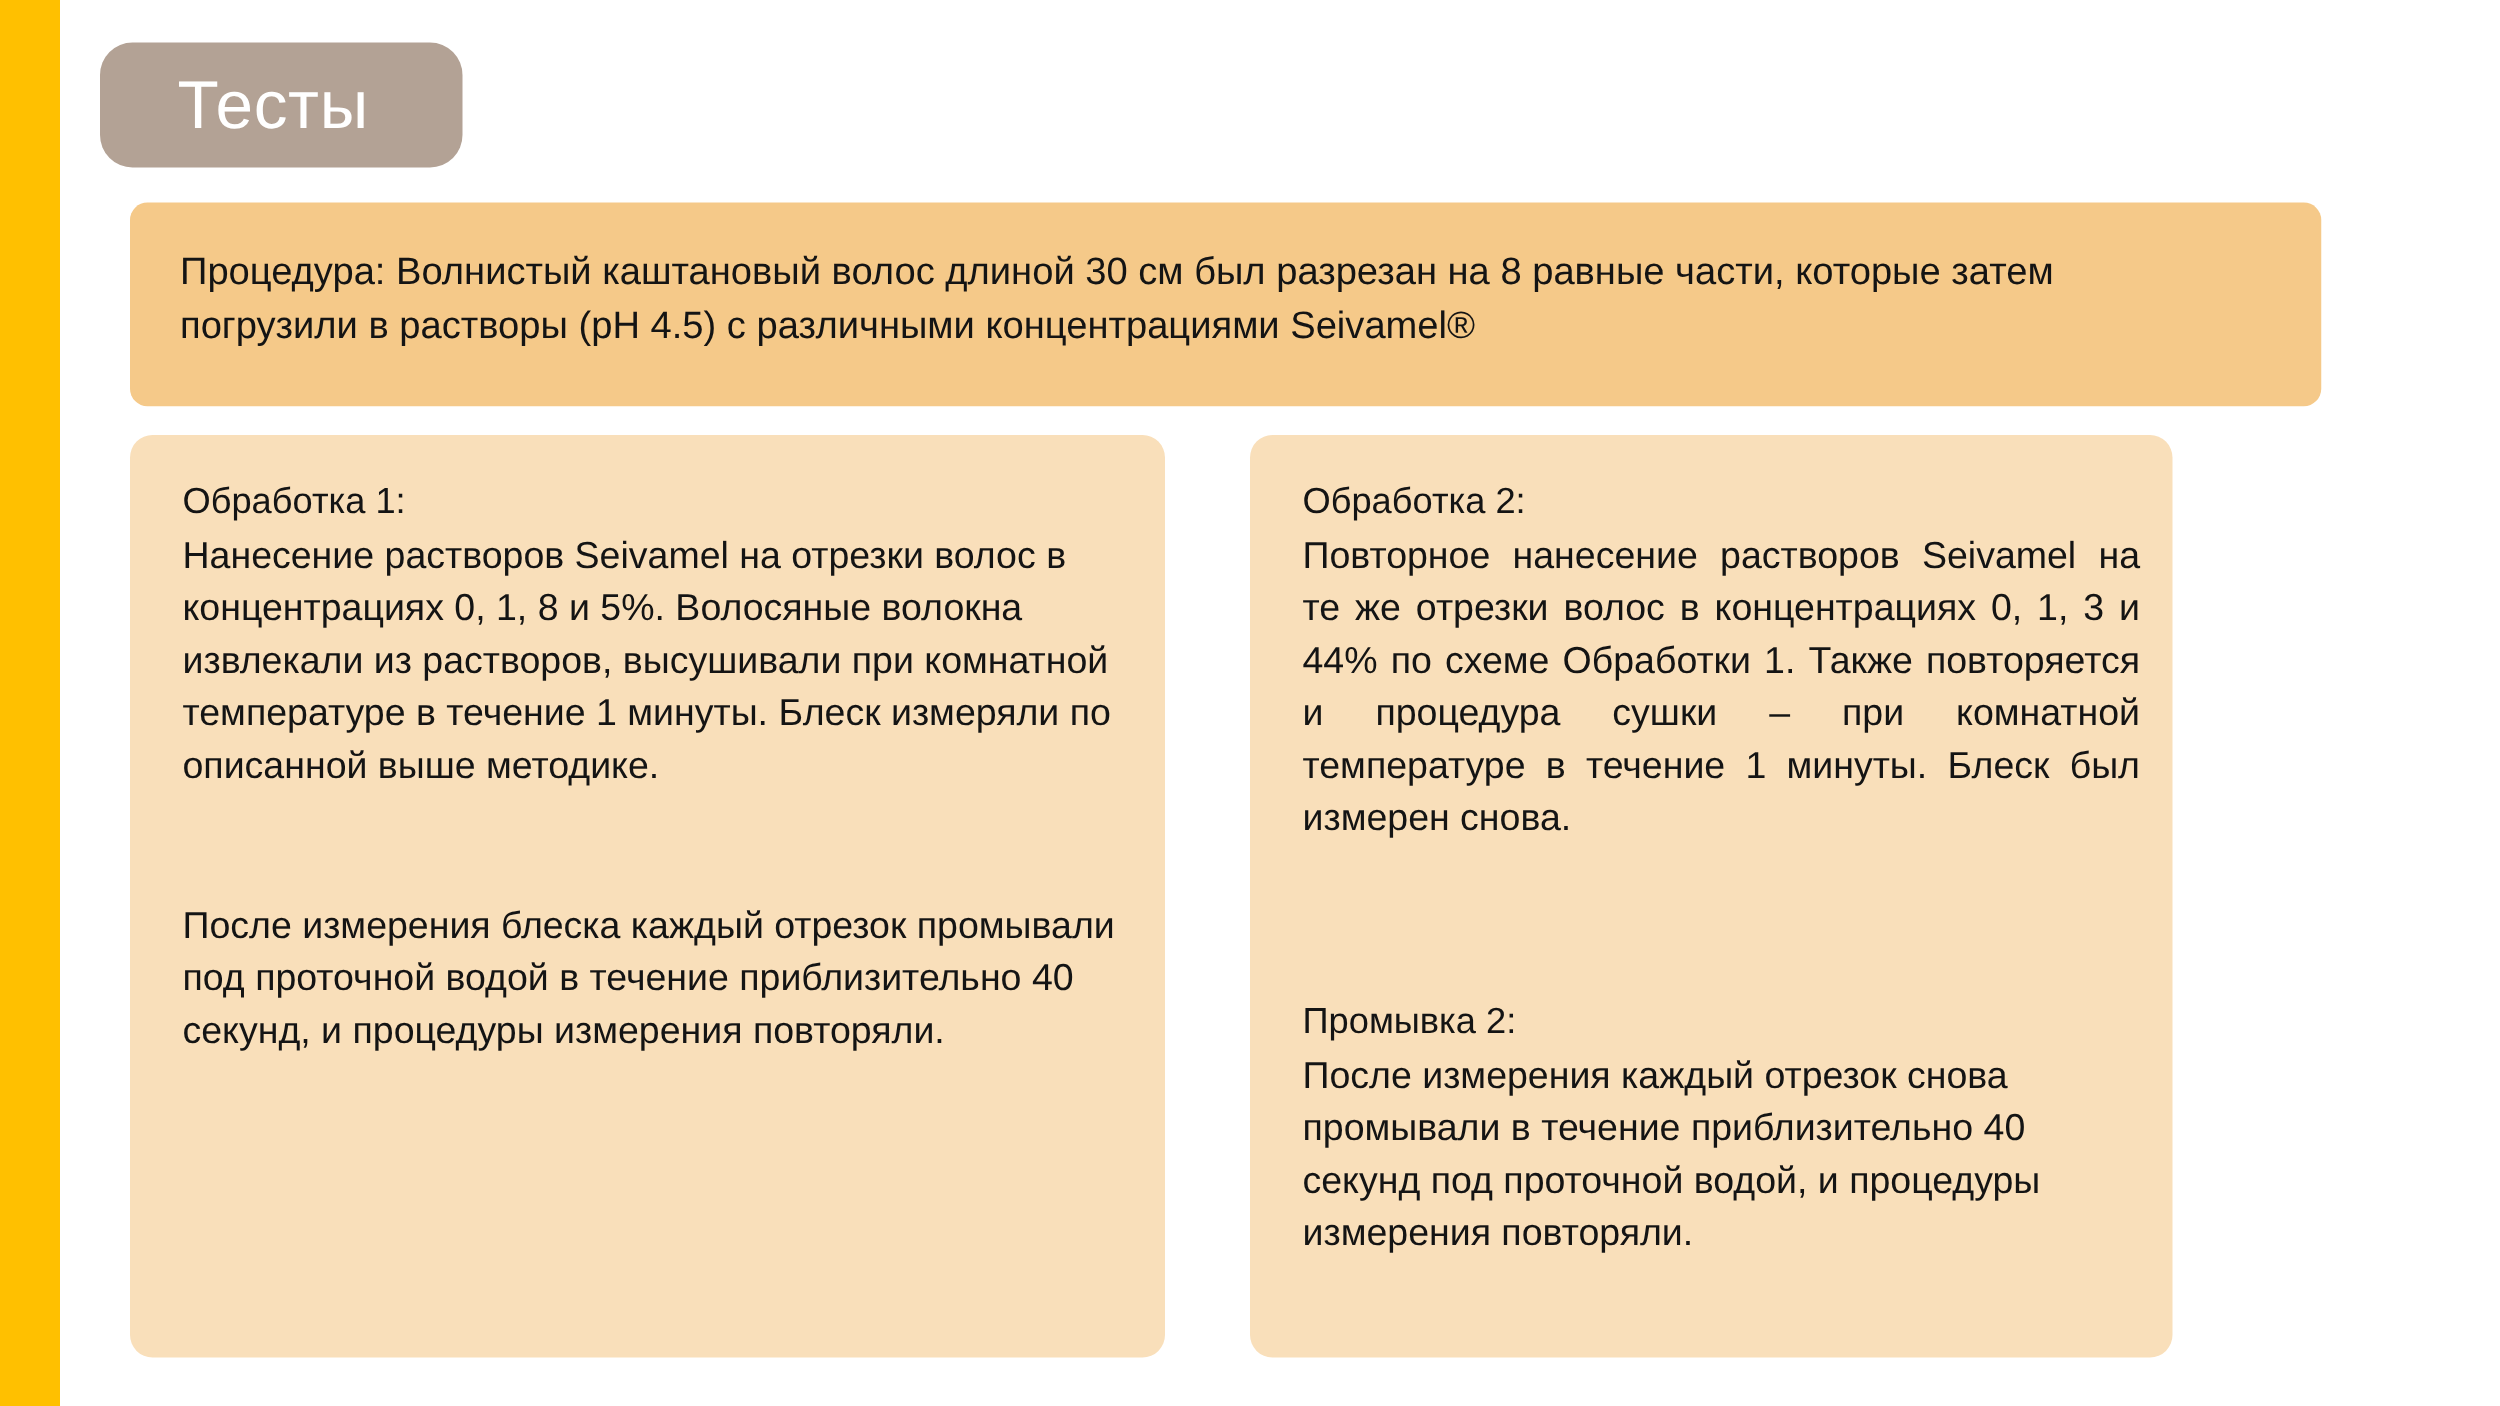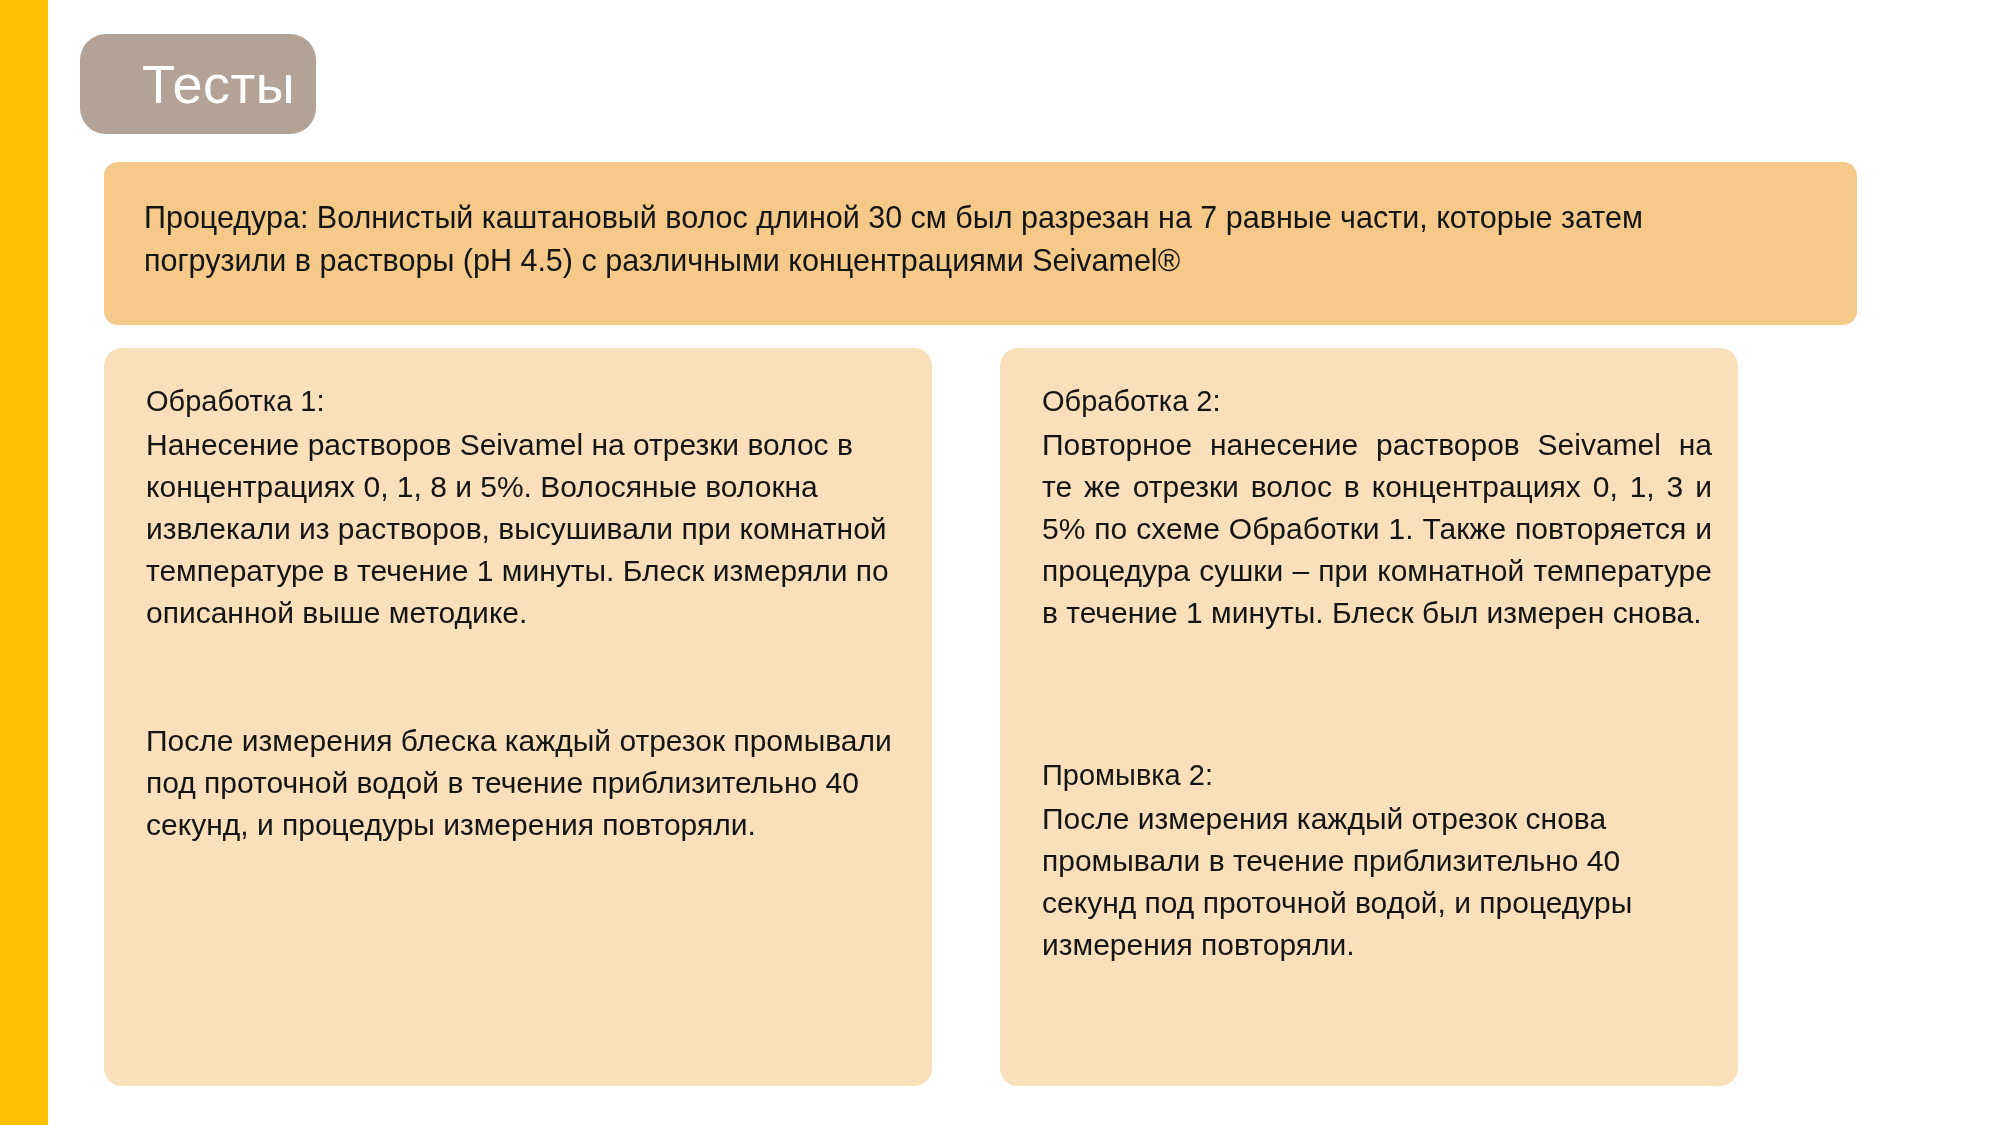--- a/index.html
+++ b/index.html
@@ -28,21 +28,21 @@
     top: 0;
     width: 48px;
     height: 1125px;
     background: #ffc000;
   }
   
   .title-pill {
     position: absolute;
     left: 80px;
     top: 34px;
-    width: 236px;
+    width: 290px;
     height: 100px;
     background: #b3a295;
     border-radius: 26px;
     display: flex;
     align-items: center;
     justify-content: flex-start;
     box-sizing: border-box;
     padding-left: 62px;
   }
   .title-text {
@@ -117,31 +117,31 @@
 
 <div class="slide">
 
   <div class="accent-bar"></div>
 
   <div class="title-pill">
     <span class="title-text">Тесты</span>
   </div>
 
   <div class="procedure-box">
-    <p class="procedure-text">Процедура: Волнистый каштановый волос длиной 30 см был разрезан на 7 равные части, которые затем погрузили в растворы (pH 4.5) с различными концентрациями Seivamel®</p>
+    <p class="procedure-text">Процедура: Волнистый каштановый волос длиной 30 см был разрезан на 8 равные части, которые затем погрузили в растворы (pH 4.5) с различными концентрациями Seivamel®</p>
   </div>
 
   <div class="card card-left">
     <p class="block-title">Обработка 1:</p>
     <p class="block-body">Нанесение растворов Seivamel на отрезки волос в концентрациях 0, 1, 8 и 5%. Волосяные волокна извлекали из растворов, высушивали при комнатной температуре в течение 1 минуты. Блеск измеряли по описанной выше методике.</p>
     <div class="spacer"></div>
     <p class="block-body">После измерения блеска каждый отрезок промывали под проточной водой в течение приблизительно 40 секунд, и процедуры измерения повторяли.</p>
   </div>
 
   <div class="card card-right">
     <p class="block-title">Обработка 2:</p>
-    <p class="block-body justified">Повторное нанесение растворов Seivamel  на те же отрезки волос в концентрациях 0, 1, 3 и 5% по схеме Обработки 1. Также повторяется и процедура сушки – при комнатной температуре в течение 1 минуты. Блеск был измерен снова.</p>
+    <p class="block-body justified">Повторное нанесение растворов Seivamel  на те же отрезки волос в концентрациях 0, 1, 3 и 44% по схеме Обработки 1. Также повторяется и процедура сушки – при комнатной температуре в течение 1 минуты. Блеск был измерен снова.</p>
     <div class="spacer-right"></div>
     <p class="block-title">Промывка 2:</p>
     <p class="block-body">После  измерения каждый отрезок снова промывали в течение приблизительно 40 секунд под проточной водой, и процедуры измерения повторяли.</p>
   </div>
 
 </div>
 
 </body></html>

